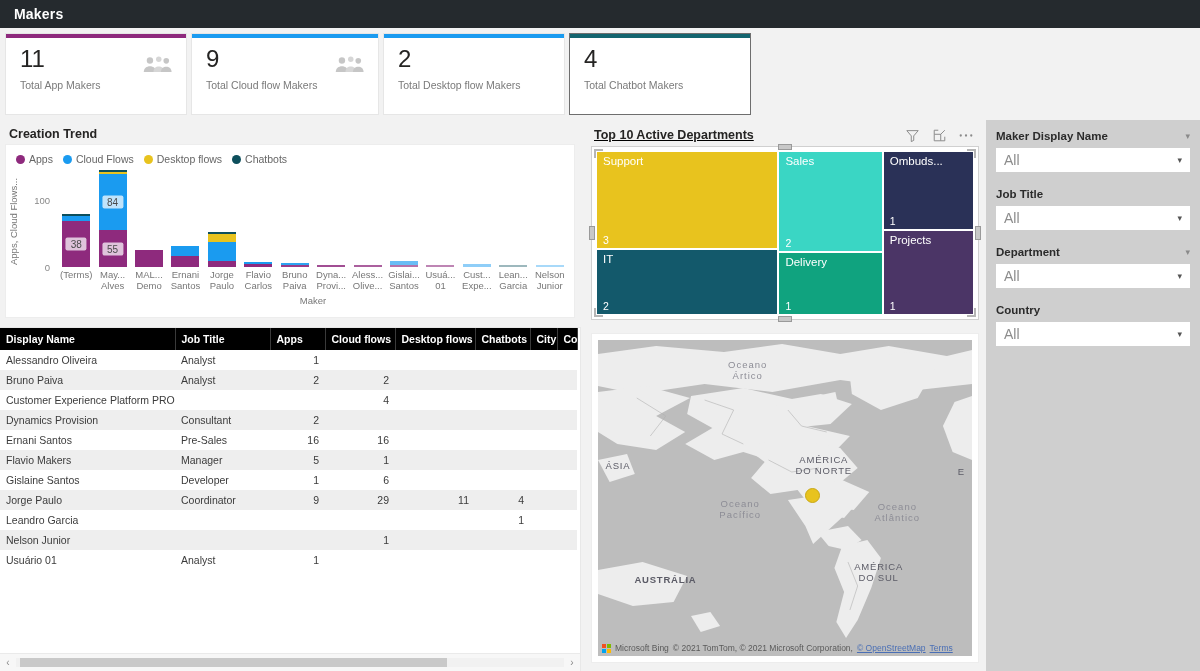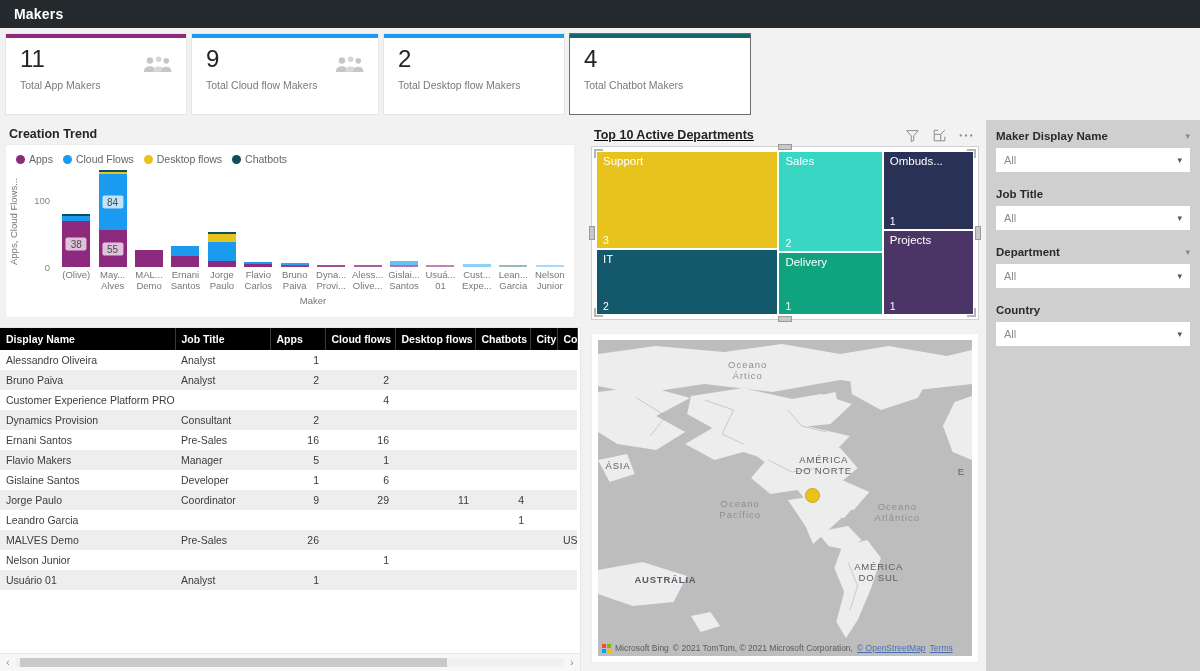--- a/index.html
+++ b/index.html
@@ -406,21 +406,21 @@
     color: #2b2b2b;
   }
   .slicer-box {
     background: #ffffff;
     height: 24px;
     display: flex;
     align-items: center;
     justify-content: space-between;
     padding: 0 8px;
   }
-  .slicer-value { font-size: 11px; color: #8c8c8c; }
+  .slicer-value { font-size: 14px; color: #8c8c8c; }
   .chev { color: #8a8a8a; font-size: 9px; line-height: 1; }
   .chev.dark { color: #555; }
 </style>
 </head>
 <body>
 
 <div id="titlebar">
   <span class="title">Makers</span>
 </div>
 
@@ -584,21 +584,21 @@
                 <div class="seg" style="height: 2px; background: rgb(157, 184, 189);"></div>
               </div>
             </div>
             <div class="bar-col">
               <div class="bar-stack">
                 <div class="seg" style="height: 2px; background: rgb(168, 217, 249);"></div>
               </div>
             </div>
           </div>
         <div class="x-labels" id="x-labels">
-            <span class="x-label">(Olive)</span>
+            <span class="x-label">(Terms)</span>
             <span class="x-label">May...<br>Alves</span>
             <span class="x-label">MAL...<br>Demo</span>
             <span class="x-label">Ernani<br>Santos</span>
             <span class="x-label">Jorge<br>Paulo</span>
             <span class="x-label">Flavio<br>Carlos</span>
             <span class="x-label">Bruno<br>Paiva</span>
             <span class="x-label">Dyna...<br>Provi...</span>
             <span class="x-label">Aless...<br>Olive...</span>
             <span class="x-label">Gislai...<br>Santos</span>
             <span class="x-label">Usuá...<br>01</span>
@@ -777,30 +777,20 @@
           </tr>
           <tr>
             <td style="width: 175px;">Leandro Garcia</td>
             <td style="width: 95px;"></td>
             <td class="num" style="width: 55px;"></td>
             <td class="num" style="width: 70px;"></td>
             <td class="num" style="width: 80px;"></td>
             <td class="num" style="width: 55px;">1</td>
             <td style="width: 27px;"></td>
             <td style="width: 20px;"></td>
-          </tr>
-          <tr>
-            <td style="width: 175px;">MALVES Demo</td>
-            <td style="width: 95px;">Pre-Sales</td>
-            <td class="num" style="width: 55px;">26</td>
-            <td class="num" style="width: 70px;"></td>
-            <td class="num" style="width: 80px;"></td>
-            <td class="num" style="width: 55px;"></td>
-            <td style="width: 27px;"></td>
-            <td style="width: 20px;">US</td>
           </tr>
           <tr>
             <td style="width: 175px;">Nelson Junior</td>
             <td style="width: 95px;"></td>
             <td class="num" style="width: 55px;"></td>
             <td class="num" style="width: 70px;">1</td>
             <td class="num" style="width: 80px;"></td>
             <td class="num" style="width: 55px;"></td>
             <td style="width: 27px;"></td>
             <td style="width: 20px;"></td>

